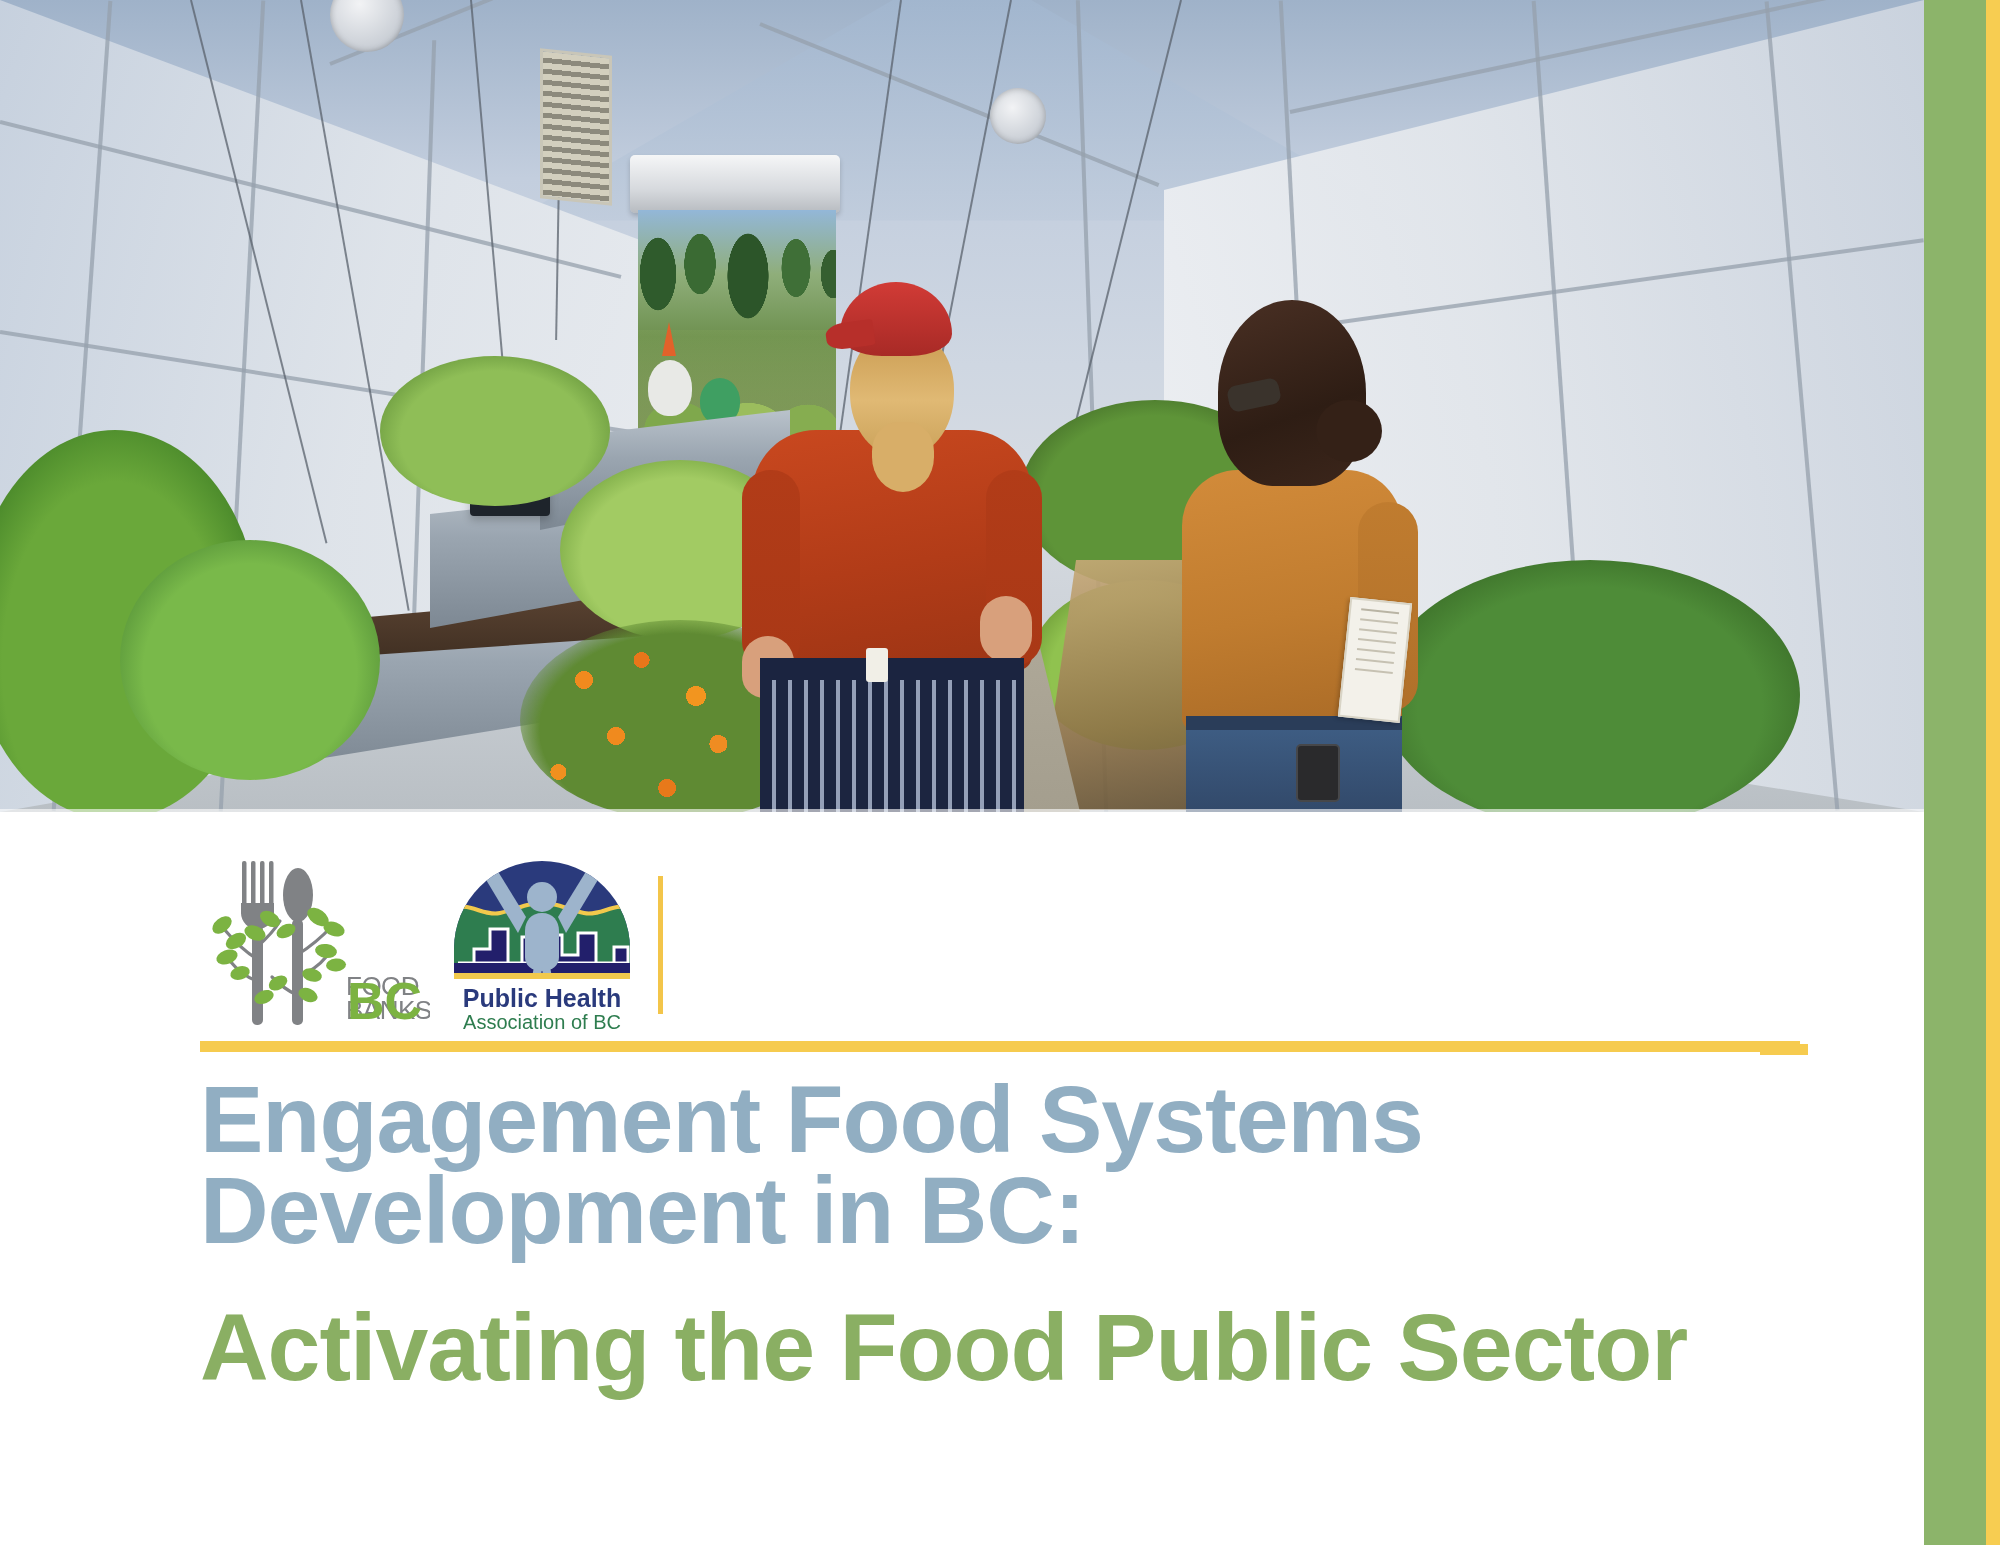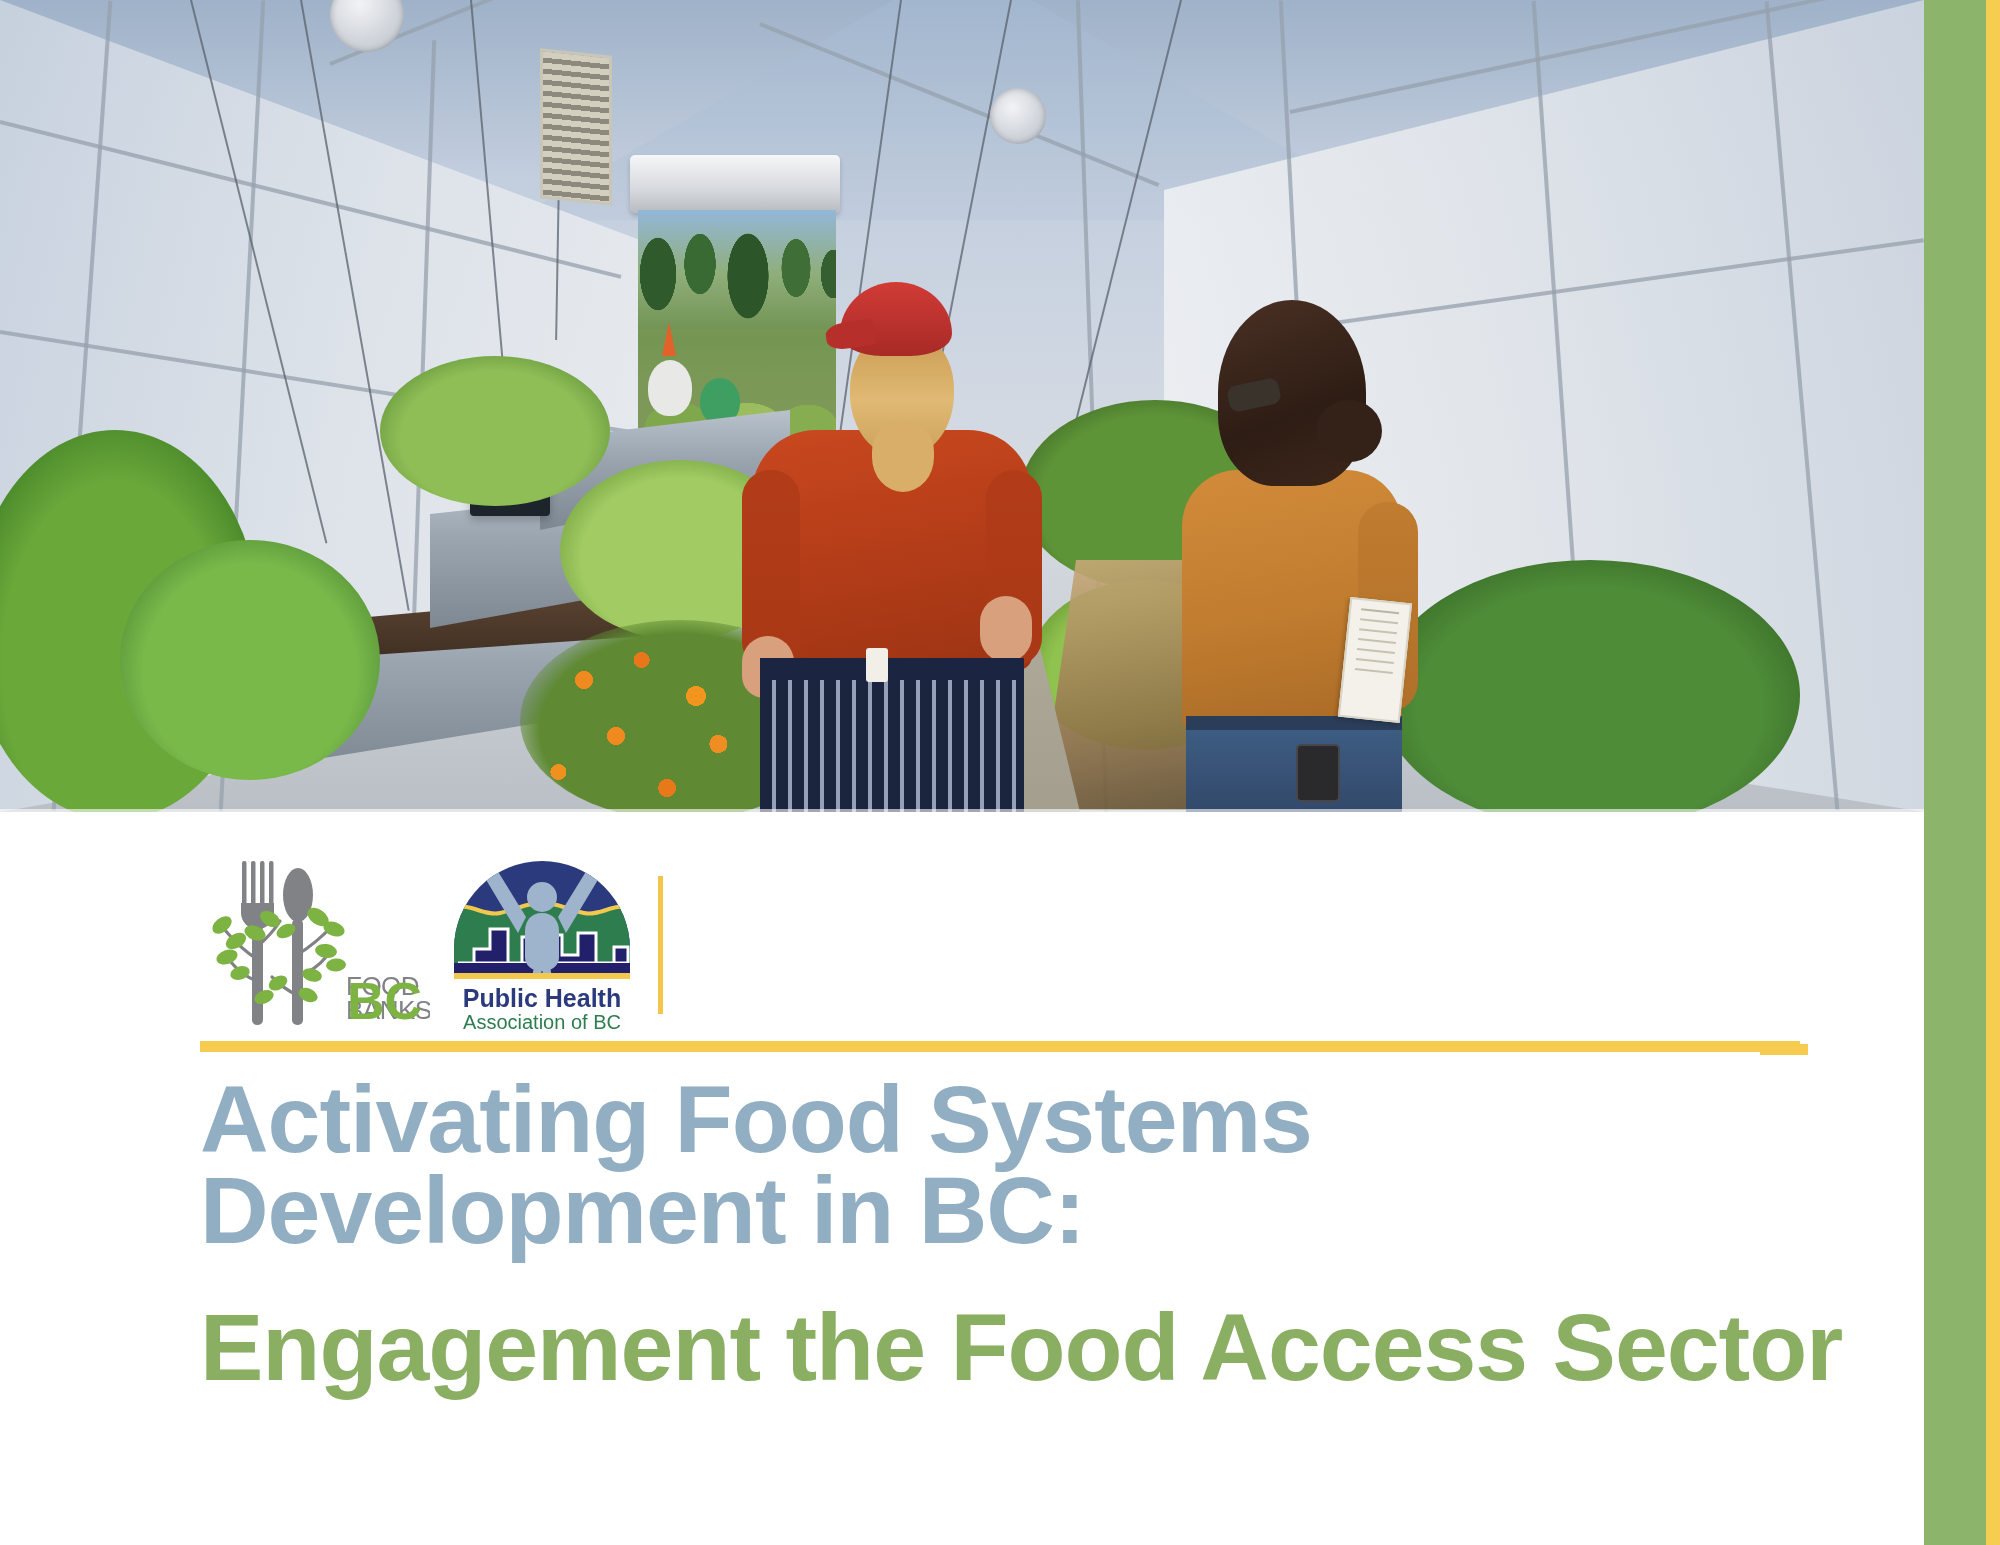--- a/index.html
+++ b/index.html
@@ -457,20 +457,20 @@
       </svg>
     </div>
 
     <div class="brand-divider"></div>
 
   </div>
 
   <div class="rule-yellow"></div>
   <div class="rule-yellow-cap"></div>
 
-  <h1 class="title-main">Activating Food Systems
+  <h1 class="title-main">Engagement Food Systems
 Development in BC:</h1>
-  <h2 class="title-sub">Engagement the Food Access Sector</h2>
+  <h2 class="title-sub">Activating the Food Public Sector</h2>
 
   <div class="edge-green"></div>
   <div class="edge-yellow"></div>
 
 </div>
 
 </body></html>

